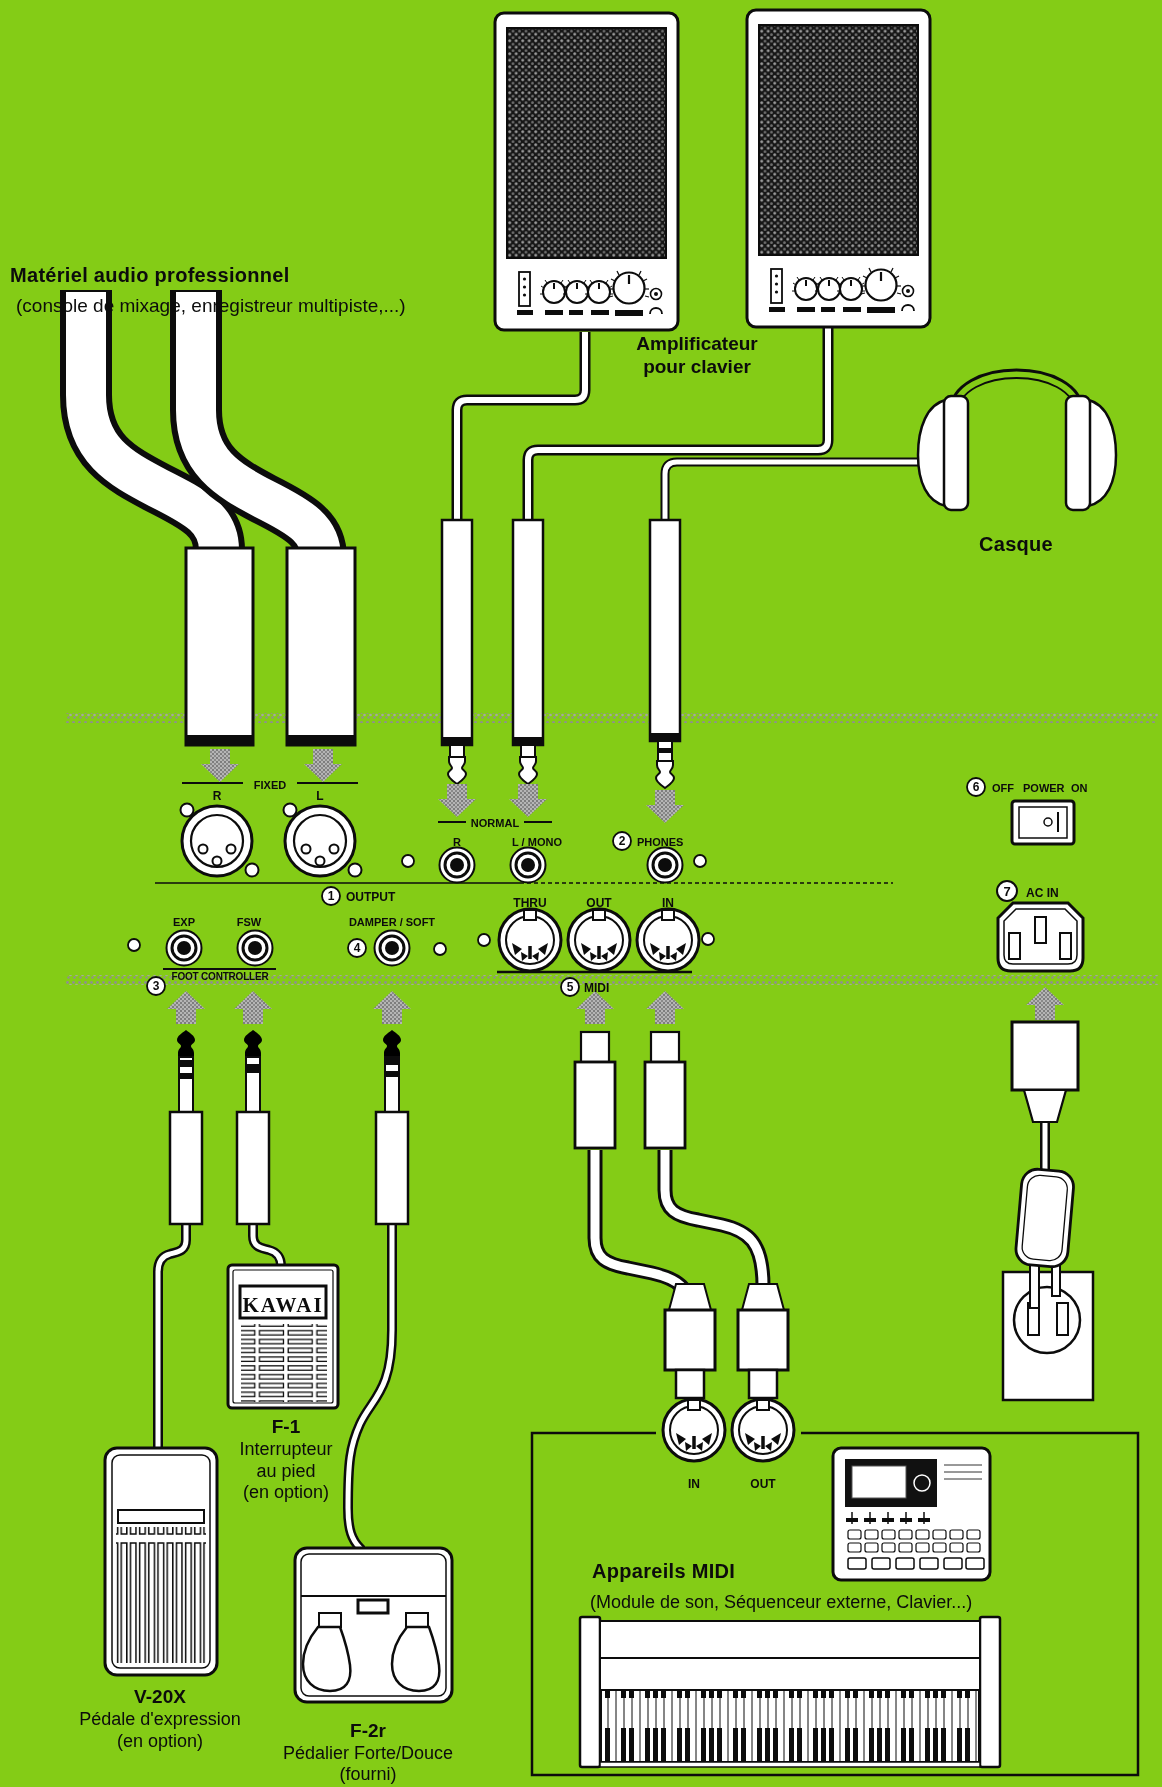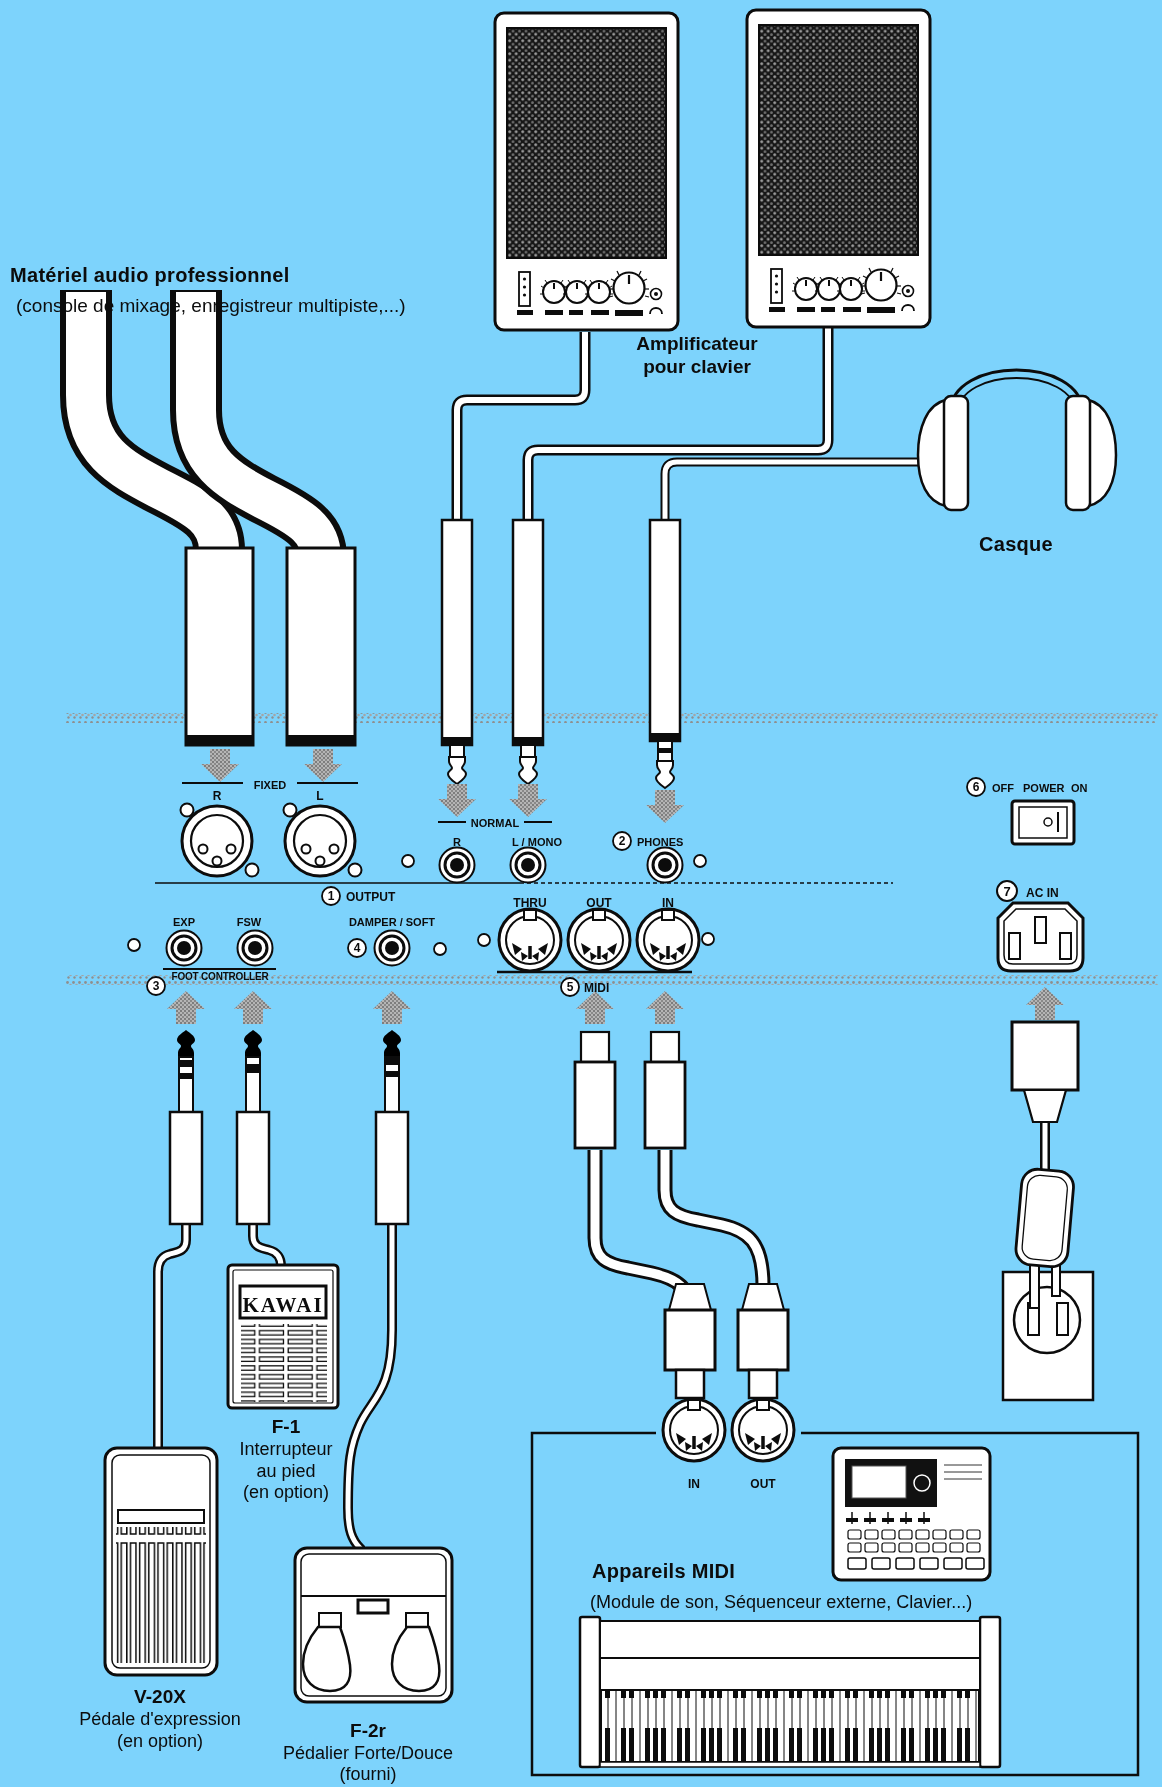--- a/index.html
+++ b/index.html
@@ -1,16 +1,16 @@
 <!DOCTYPE html>
 <html><head>
 <meta charset="utf-8">
 <style>
   html,body{margin:0;padding:0;background:#fff}
-  .canvas{position:relative;width:1162px;height:1787px;background:#7dd3fc;overflow:hidden}
+  .canvas{position:relative;width:1162px;height:1787px;background:#84cc16;overflow:hidden}
   svg{font-family:"Liberation Sans",sans-serif}
   text{fill:#0c0c0c}
   .tb20{font-weight:bold;font-size:20px;letter-spacing:.3px}
   .tr19{font-size:19px}
   .tr18{font-size:18px}
   .tb19{font-weight:bold;font-size:19px}
   .tb13{font-weight:bold;font-size:13px}
   .tb12{font-weight:bold;font-size:12px}
   .tb11{font-weight:bold;font-size:11px}
   .tb10{font-weight:bold;font-size:10px;letter-spacing:-.2px}

